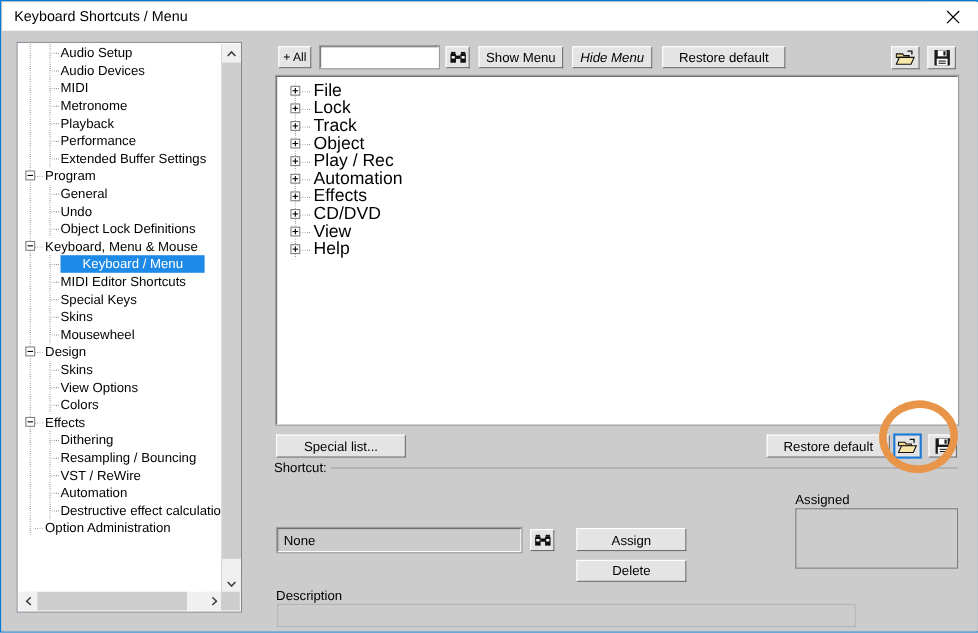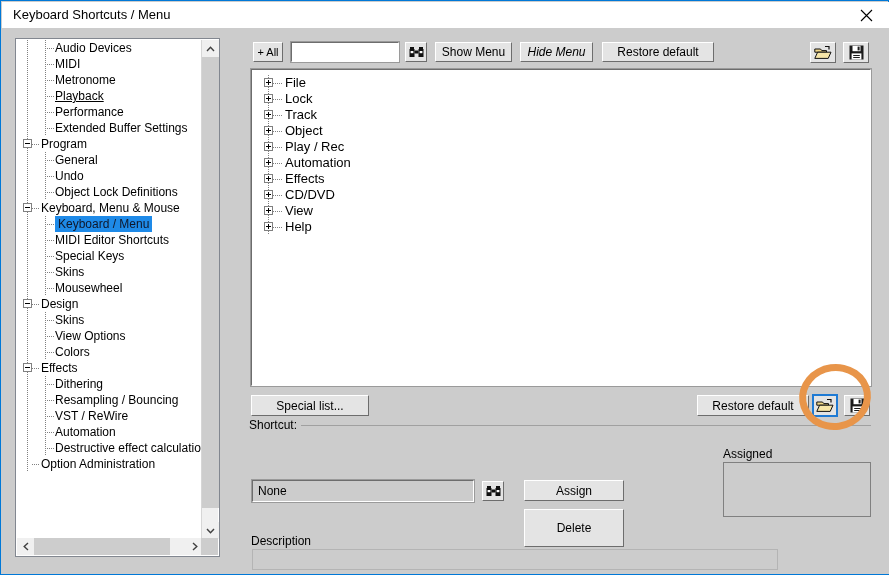--- a/index.html
+++ b/index.html
@@ -47,21 +47,21 @@
   }
   #tree-viewport{
     position:absolute;left:1px;top:1px;width:186px;height:499px;
     overflow:hidden;background:#ffffff;
   }
   .tnode{
     position:relative;height:16px;line-height:16px;white-space:nowrap;
     font-size:12px;
   }
   .tnode .lbl{position:absolute;top:0;white-space:nowrap;}
-  .tnode.sel .lbl{background:#1e8ae8;color:#0f172a;padding:0 3px;}
+  .tnode.sel .lbl{background:#1e8ae8;color:#ffffff;padding:0 20px;}
   
   .vline{position:absolute;top:0;height:16px;width:1px;
          background-image:linear-gradient(to bottom,#808080 1px,transparent 1px);
          background-size:1px 2px;}
   .hline{position:absolute;top:8px;height:1px;
          background-image:linear-gradient(to right,#808080 1px,transparent 1px);
          background-size:2px 1px;}
   .expander{
     position:absolute;top:3px;width:9px;height:9px;
     box-sizing:border-box;border:1px solid #808080;background:#ffffff;
@@ -137,21 +137,21 @@
   
   #menu-box{
     position:absolute;left:12px;top:31px;width:620px;height:317px;
     box-sizing:border-box;background:#ffffff;
     border-top:1px solid #6d6d6d;border-left:1px solid #6d6d6d;
     border-right:1px solid #ffffff;border-bottom:1px solid #ffffff;
     outline:1px solid #9a9a9a;
     overflow:hidden;
   }
   #menu-list{position:absolute;left:0;top:5px;width:100%;}
-  .mnode{position:relative;height:16px;line-height:16px;font-size:13px;padding-left:16px;}
+  .mnode{position:relative;height:16px;line-height:16px;font-size:16px;padding-left:16px;}
   .mnode .lbl{position:absolute;left:33px;top:0;white-space:nowrap;}
   
   #export-btn{position:absolute;left:12px;top:357px;width:118px;height:21px;}
   #restore2-btn{position:absolute;left:458px;top:357px;width:112px;height:21px;}
   #open2-btn{position:absolute;left:573px;top:356px;width:26px;height:23px;
     display:flex;align-items:center;justify-content:center;
     background:#e4e4e4;box-sizing:border-box;border:2px solid #1e7ad4;}
   #save2-btn{position:absolute;left:605px;top:357px;width:26px;height:21px;
     display:flex;align-items:center;justify-content:center;}
   
@@ -162,21 +162,21 @@
     box-sizing:border-box;background:#cccccc;
     border-top:1px solid #6d6d6d;border-left:1px solid #6d6d6d;
     border-right:1px solid #ffffff;border-bottom:1px solid #ffffff;
     outline:1px solid #9a9a9a;
     display:flex;align-items:center;
     padding-left:5px;font-size:12px;
   }
   #shortcut-find{position:absolute;left:243px;top:443px;width:22px;height:20px;
     display:flex;align-items:center;justify-content:center;}
   #assign-btn{position:absolute;left:285px;top:442px;width:100px;height:21px;}
-  #delete-btn{position:absolute;left:285px;top:471px;width:100px;height:38px;}
+  #delete-btn{position:absolute;left:285px;top:471px;width:100px;height:20px;}
   #desc-label{position:absolute;left:12px;top:496px;font-size:12px;}
   #desc-box{
     position:absolute;left:13px;top:511px;width:526px;height:21px;
     box-sizing:border-box;background:#cccccc;border:1px solid #b4b4b4;
   }
   #assigned-label{position:absolute;left:484px;top:409px;font-size:12px;}
   #assigned-box{
     position:absolute;left:484px;top:424px;width:148px;height:55px;
     box-sizing:border-box;background:#cccccc;border:1px solid #808080;
   }
@@ -204,39 +204,45 @@
 
   <div id="client">
 
     <div id="left-panel">
       <div id="tree-viewport">
         <div id="tree-items">
             <div class="tnode">
               <div class="vline" style="left: 10px;"></div>
               <div class="vline" style="left: 28px;"></div>
               <div class="hline" style="left: 28px; width: 9px;"></div>
+              <span class="lbl" style="left: 38px;">Audio Setup</span>
+            </div>
+            <div class="tnode">
+              <div class="vline" style="left: 10px;"></div>
+              <div class="vline" style="left: 28px;"></div>
+              <div class="hline" style="left: 28px; width: 9px;"></div>
               <span class="lbl" style="left: 38px;">Audio Devices</span>
             </div>
             <div class="tnode">
               <div class="vline" style="left: 10px;"></div>
               <div class="vline" style="left: 28px;"></div>
               <div class="hline" style="left: 28px; width: 9px;"></div>
               <span class="lbl" style="left: 38px;">MIDI</span>
             </div>
             <div class="tnode">
               <div class="vline" style="left: 10px;"></div>
               <div class="vline" style="left: 28px;"></div>
               <div class="hline" style="left: 28px; width: 9px;"></div>
               <span class="lbl" style="left: 38px;">Metronome</span>
             </div>
             <div class="tnode">
               <div class="vline" style="left: 10px;"></div>
               <div class="vline" style="left: 28px;"></div>
               <div class="hline" style="left: 28px; width: 9px;"></div>
-              <span class="lbl" style="left: 38px; text-decoration: underline;">Playback</span>
+              <span class="lbl" style="left: 38px;">Playback</span>
             </div>
             <div class="tnode">
               <div class="vline" style="left: 10px;"></div>
               <div class="vline" style="left: 28px;"></div>
               <div class="hline" style="left: 28px; width: 9px;"></div>
               <span class="lbl" style="left: 38px;">Performance</span>
             </div>
             <div class="tnode">
               <div class="vline" style="left: 10px;"></div>
               <div class="vline" style="left: 28px;"></div>

